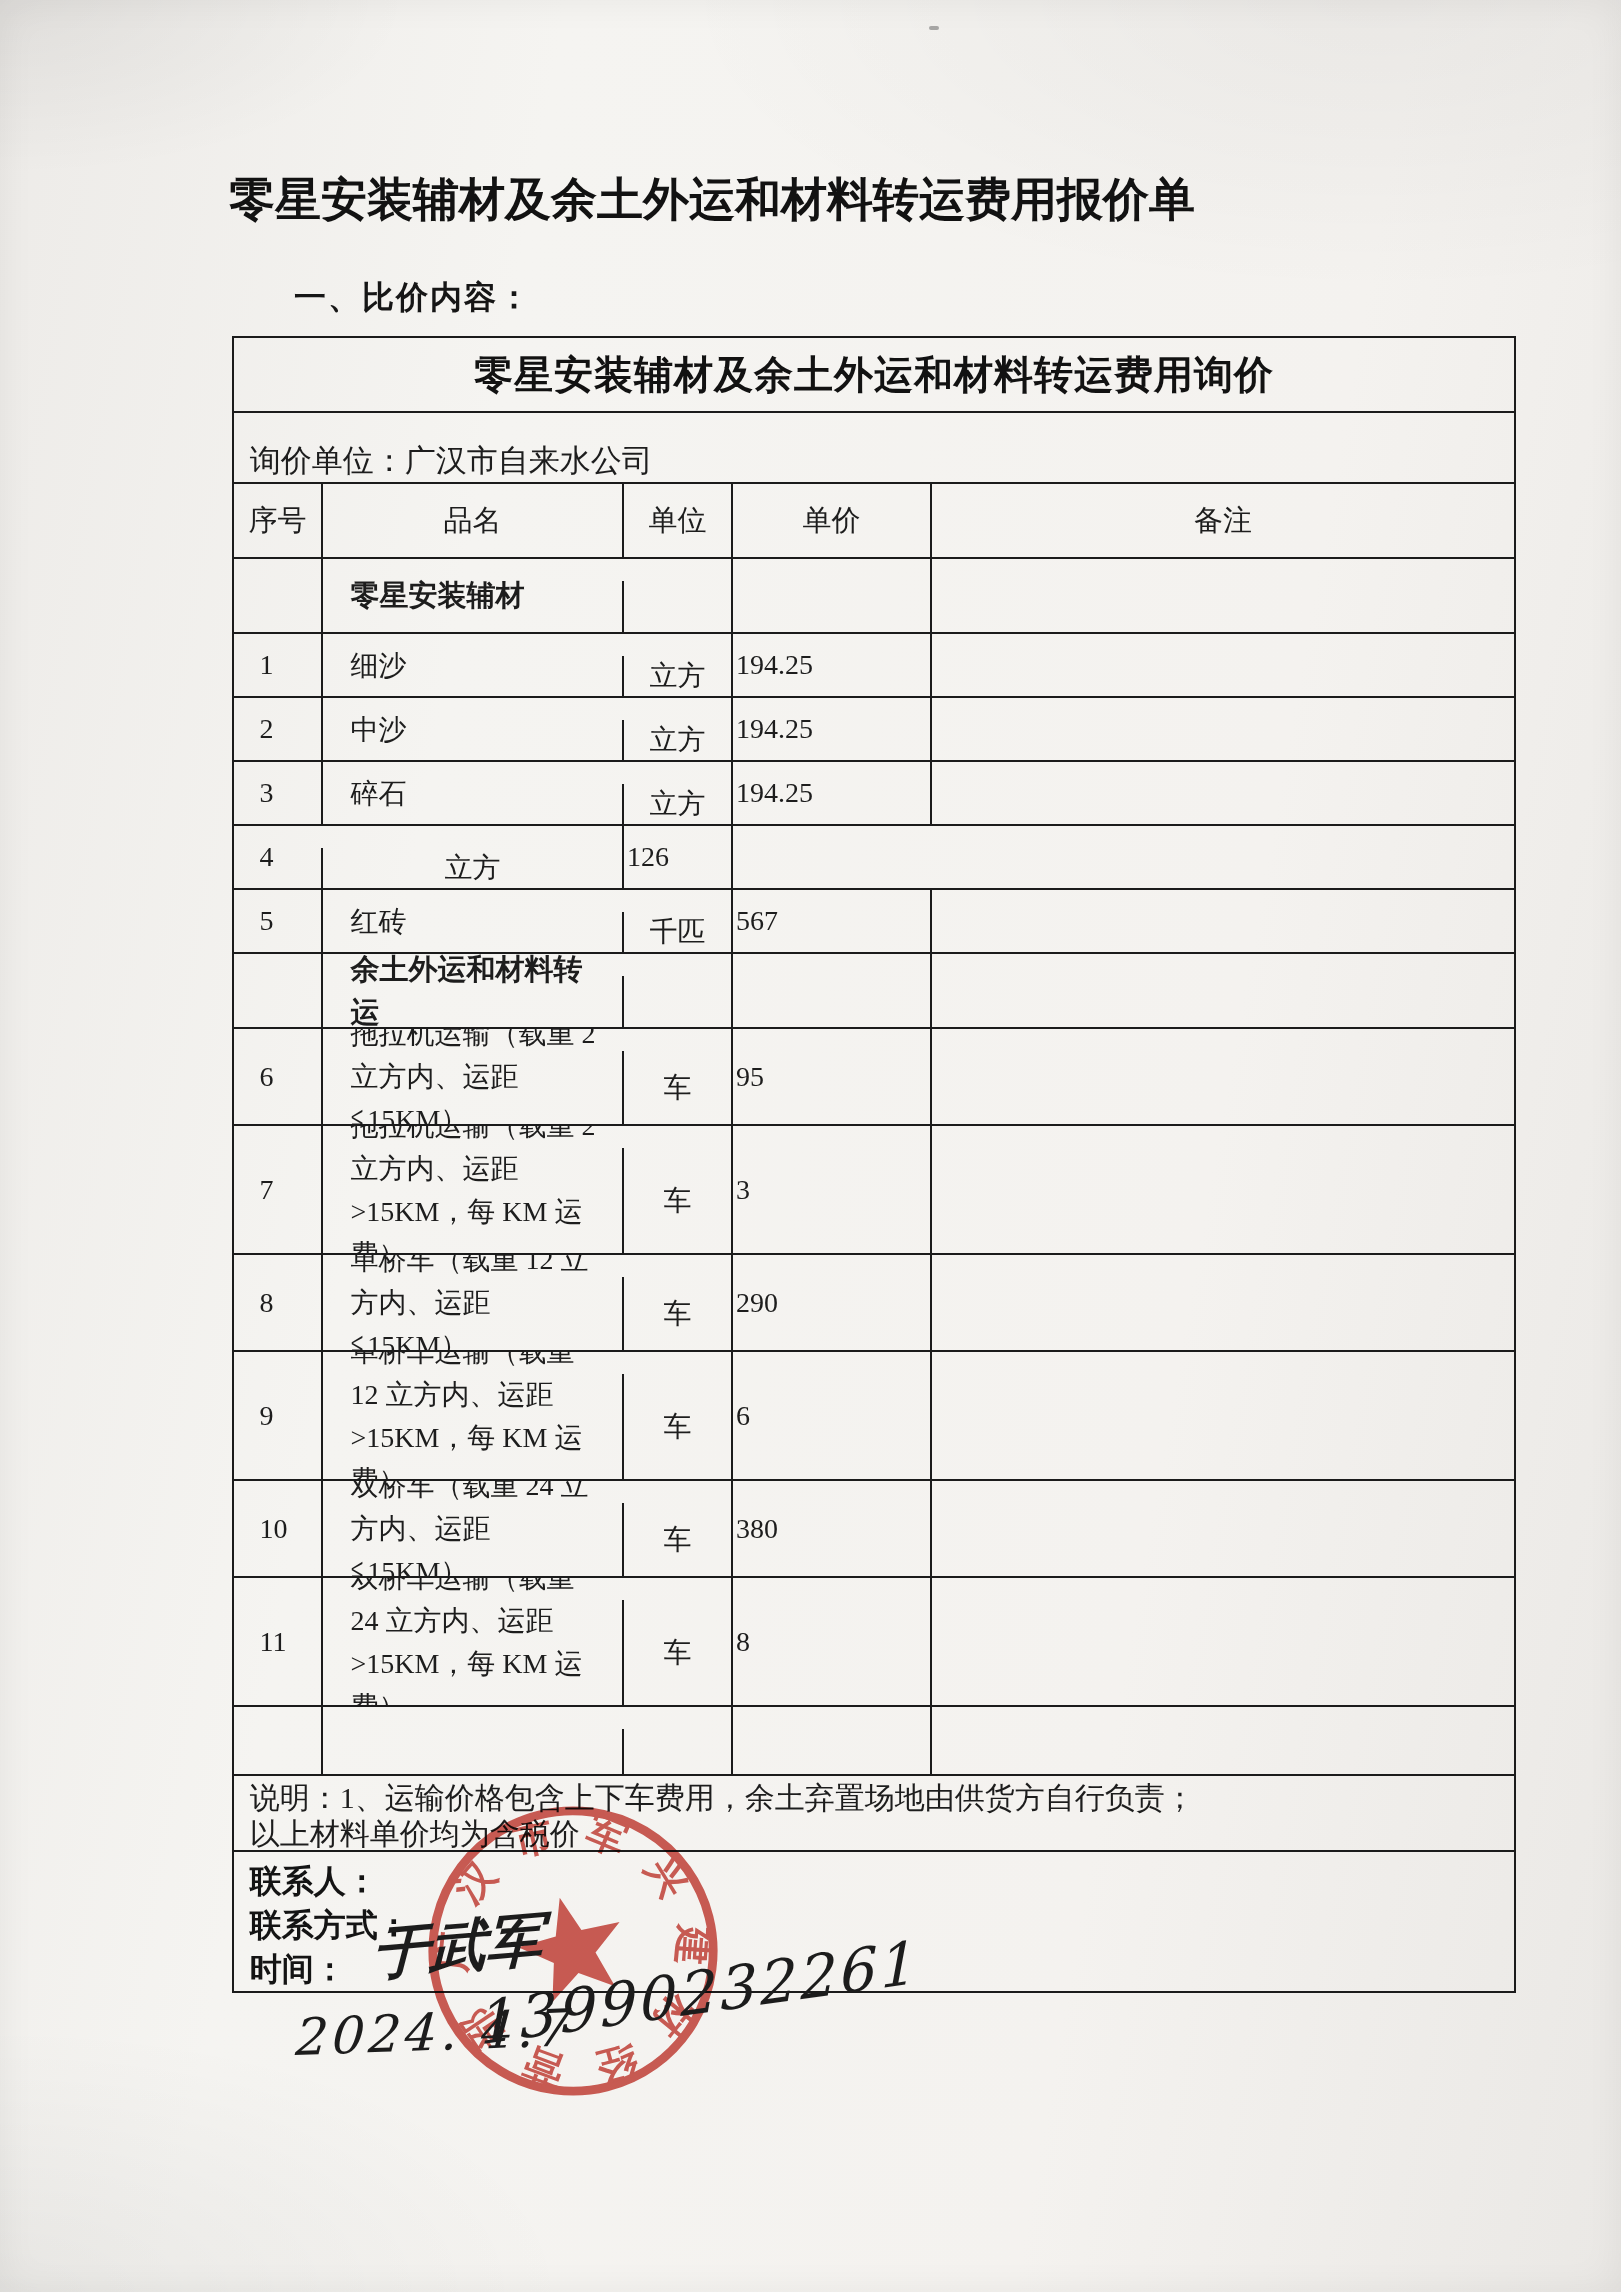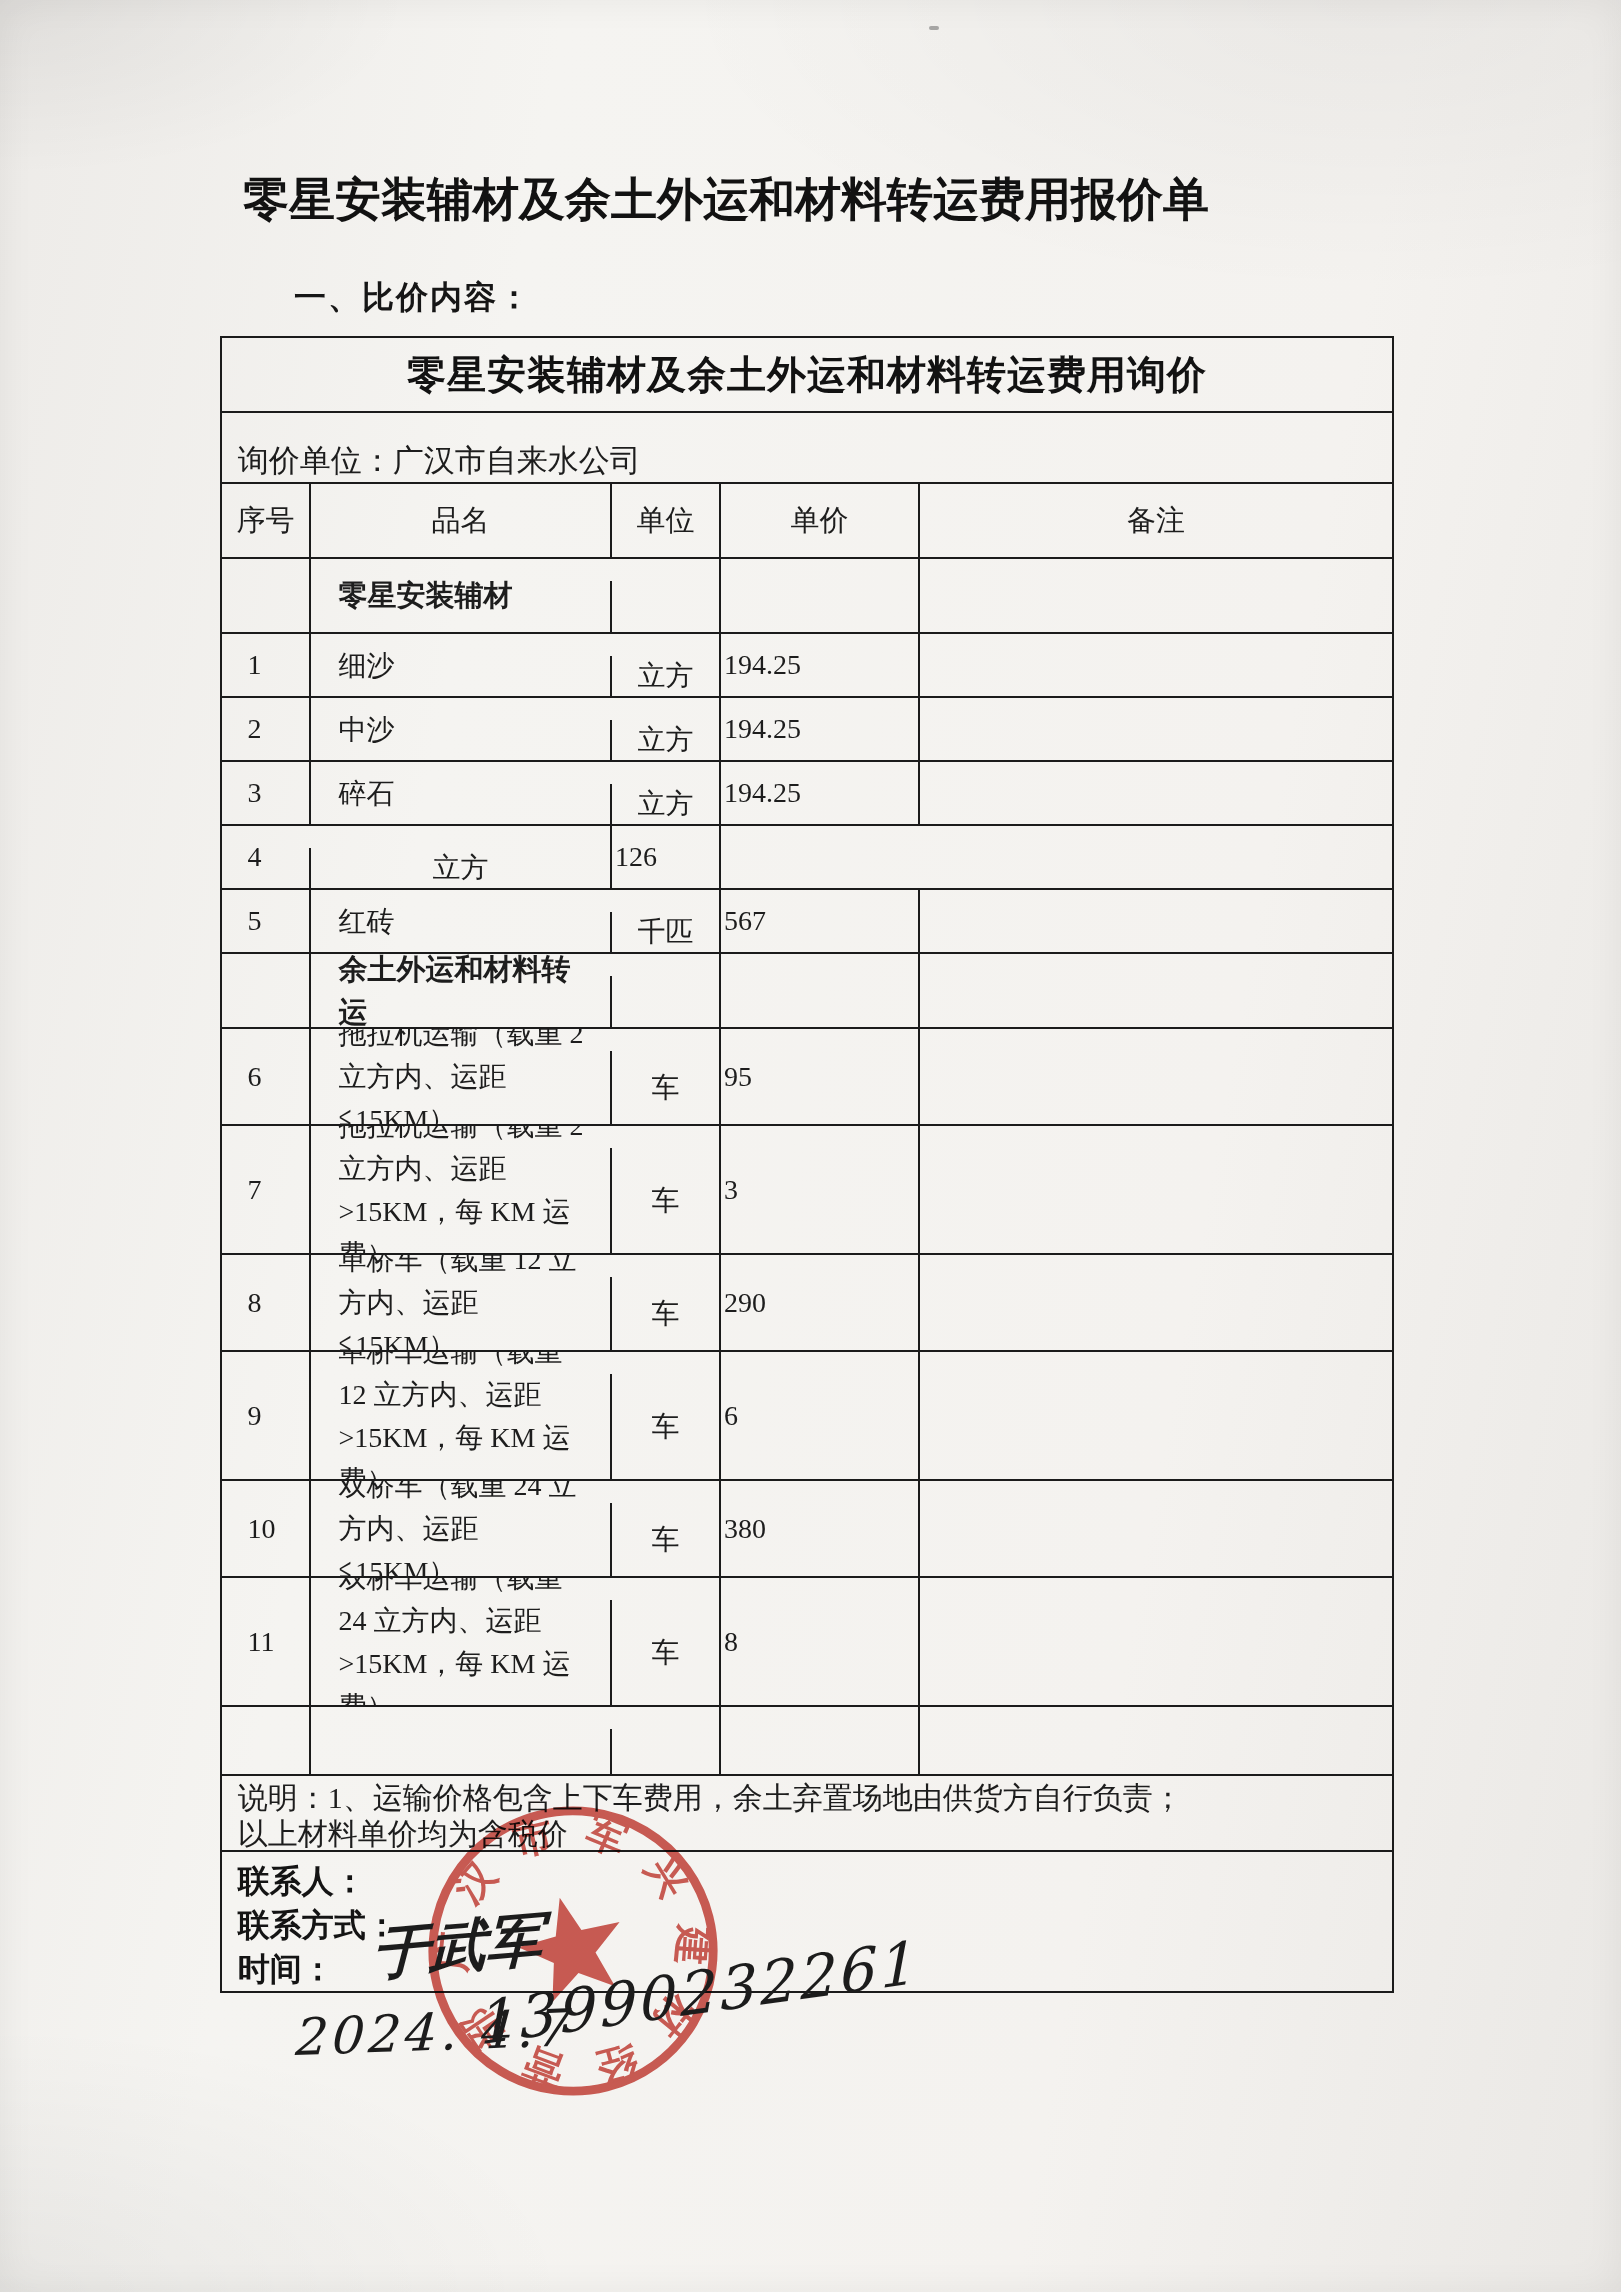--- a/index.html
+++ b/index.html
@@ -9,31 +9,31 @@
       radial-gradient(1176px 490px at 85% 0%, rgba(0,0,0,0.045), transparent 60%),
       radial-gradient(882px 412px at 0% 100%, rgba(0,0,0,0.05), transparent 65%),
       radial-gradient(686px 294px at 0% 0%, rgba(0,0,0,0.06), transparent 60%),
       linear-gradient(100deg,#edebe8 0%,#f5f4f1 28%,#f4f2ef 70%,#eae8e5 100%);
     box-shadow: inset 0 0 39px rgba(0,0,0,0.06);
     font-family:"Liberation Serif","DejaVu Serif",serif;
     color:#1d1d1d;
   }
   .speck{position:absolute;left:929px;top:25.5px;width:9.8px;height:4.9px;background:#6a6a6a;opacity:.55;border-radius:2px;}
   .doc-title{
-    position:absolute;left:243px;top:169px;width:1078px;
+    position:absolute;left:229px;top:169px;width:1078px;
     font-family:"Liberation Sans","DejaVu Sans",sans-serif;
     font-weight:bold;font-size:46px;letter-spacing:0px;color:#121212;
   }
   .sub-heading{
     position:absolute;left:294px;top:276px;
     font-family:"Liberation Sans","DejaVu Sans",sans-serif;
     font-weight:bold;font-size:32px;color:#161616;letter-spacing:2px;
   }
   .tbl{
-    position:absolute;left:220px;top:336px;width:1174px;
+    position:absolute;left:232px;top:336px;width:1284px;
     border:2.9px solid #1b1b1b;box-sizing:border-box;background:transparent;
   }
   .tr{display:grid;grid-template-columns:87px 301px 109px 199px auto;
       border-top:2px solid #1b1b1b;box-sizing:border-box;}
   .tr:first-child{border-top:none;}
   .tr.merged{display:block;}
   .td{border-left:2px solid #1b1b1b;box-sizing:border-box;display:flex;align-items:center;
       font-size:28px;color:#1d1d1d;overflow:hidden;}
   .td:first-child{border-left:none;}
   .h-head{height:75px;}

